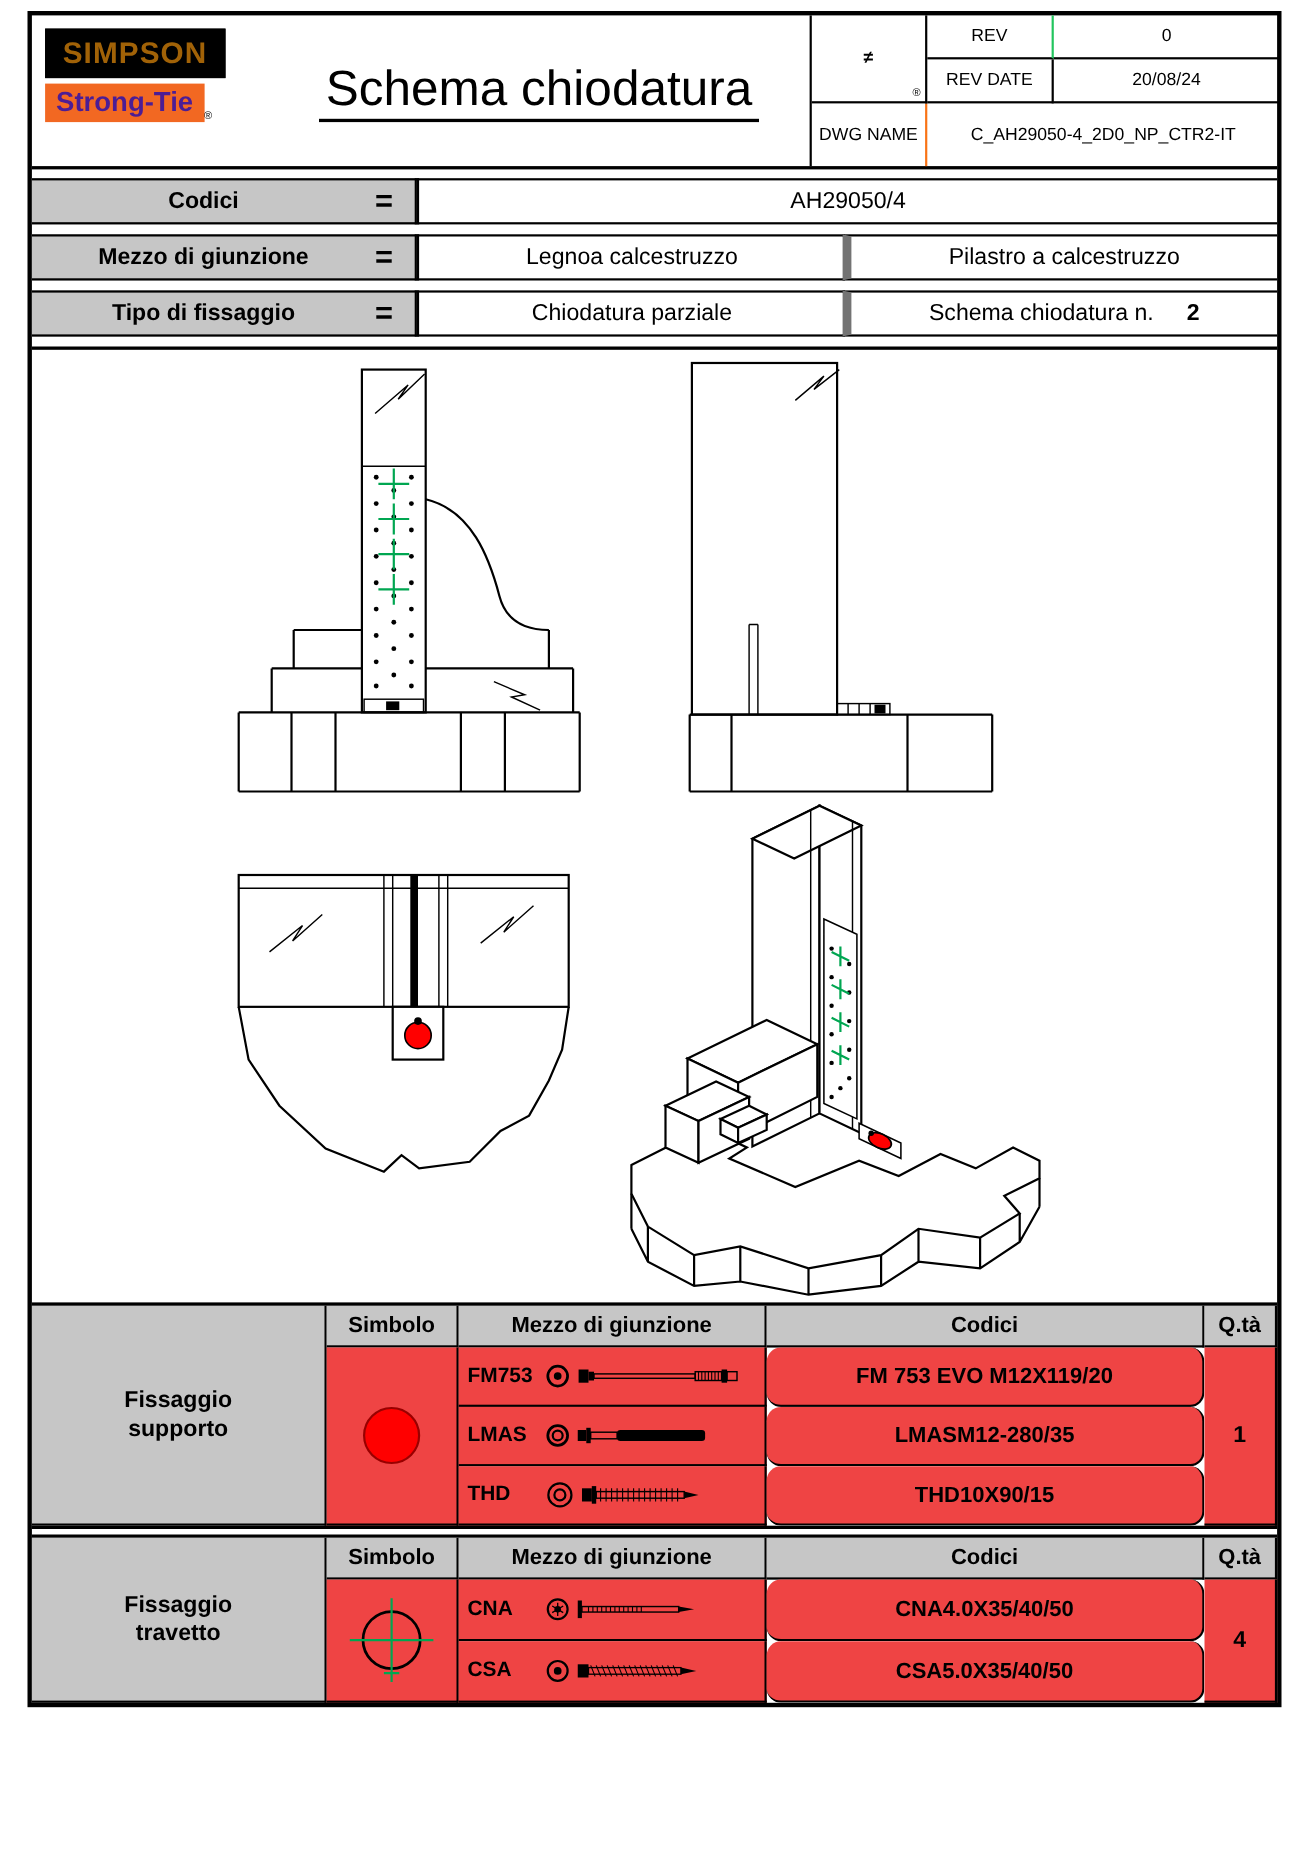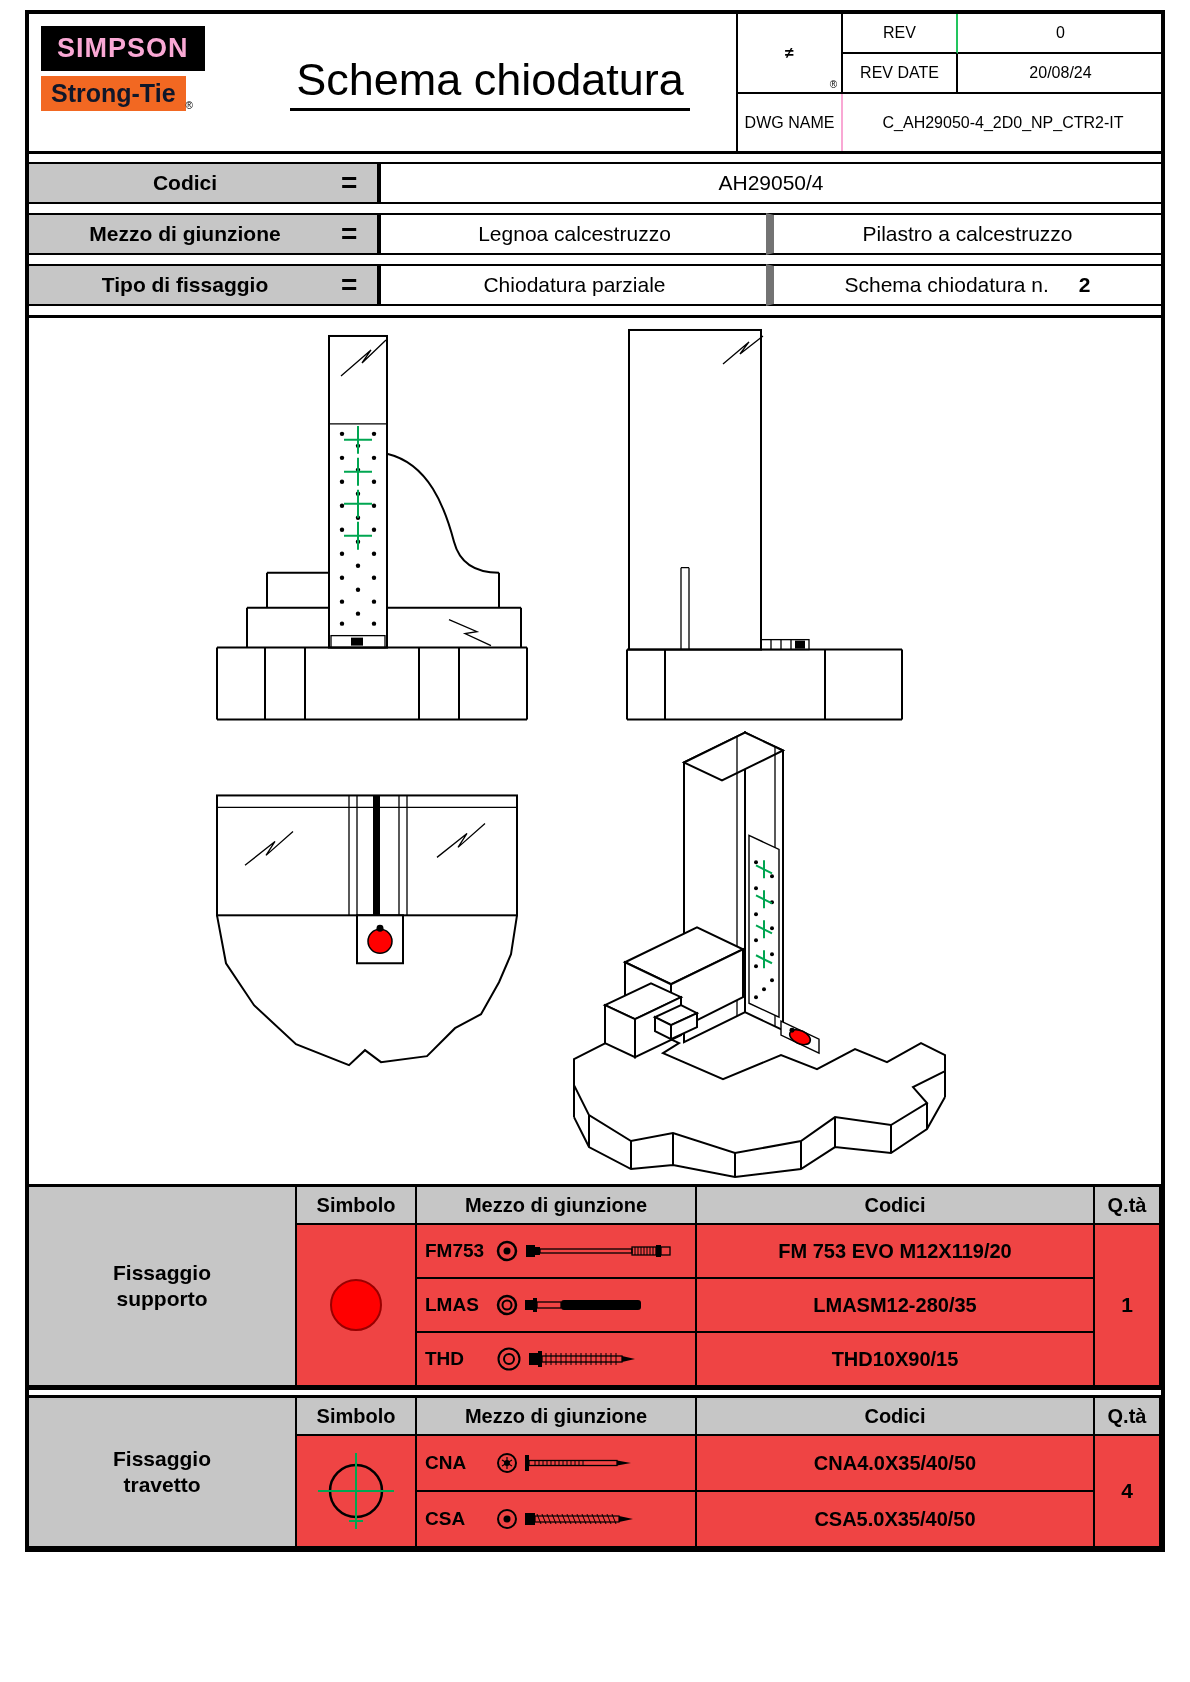--- a/index.html
+++ b/index.html
@@ -5,38 +5,38 @@
   * { margin:0; padding:0; box-sizing:border-box; }
   html,body { background:#fff; }
   body { width:1190px; height:1682px; font-family:"Liberation Sans", sans-serif; color:#000; }
   .page { position:relative; width:1190px; height:1682px; background:#fff; overflow:hidden; }
   .sheet { position:absolute; left:25px; top:10px; width:1140px; height:1542px;
            border:4px solid #000; background:#fff; display:flex; flex-direction:column; }
 
   
   .hdr { height:140px; display:flex; border-bottom:3px solid #000; flex:0 0 auto; }
   .logo-block { width:215px; padding:12px 0 0 12px; }
-  .logo-simpson { display:inline-block; background:#000; color:#f9a8d4; font-weight:bold;
+  .logo-simpson { display:inline-block; background:#000; color:#a16207; font-weight:bold;
                   font-size:27px; letter-spacing:1px; padding:5px 14px; border:2px solid #000; }
-  .logo-strong { display:inline-block; background:#f26822; color:#0f172a; font-weight:bold;
+  .logo-strong { display:inline-block; background:#f26822; color:#4c1d95; font-weight:bold;
                  font-size:25px; padding:3px 10px; margin-top:5px; }
   .logo-reg { font-size:10px; vertical-align:bottom; }
   .title-block { flex:1; display:flex; align-items:center; justify-content:center; }
   .sheet-title { font-size:45px; border-bottom:3px solid #000; padding:0 6px 2px 6px; white-space:nowrap; }
   .rev-block { width:425px; display:grid; grid-template-columns:105px 115px 205px;
                grid-template-rows:40px 40px 1fr; border-left:2px solid #000; }
   .rev-block > div { display:flex; align-items:center; justify-content:center; font-size:16px; }
   .neq-cell { grid-column:1; grid-row:1/3; border-right:2px solid #000; border-bottom:2px solid #000;
               font-size:64px; font-weight:900; position:relative; }
   .neq-reg { position:absolute; right:4px; bottom:2px; font-size:10px; font-weight:normal; }
   .rev-l   { grid-column:2; grid-row:1; border-right:2px solid #22c55e; border-bottom:2px solid #000; }
   .rev-v   { grid-column:3; grid-row:1; border-bottom:2px solid #000; }
   .revd-l  { grid-column:2; grid-row:2; border-right:2px solid #000; border-bottom:2px solid #000; }
   .revd-v  { grid-column:3; grid-row:2; border-bottom:2px solid #000; }
-  .dwg-l   { grid-column:1; grid-row:3; border-right:2px solid #f9a8d4; font-size:14px; }
+  .dwg-l   { grid-column:1; grid-row:3; border-right:2px solid #f97316; font-size:14px; }
   .dwg-v   { grid-column:2/4; grid-row:3; font-size:15px; }
 
   
   .info { flex:0 0 auto; padding-top:8px; border-bottom:3px solid #000; }
   .info-row { display:flex; height:42px; margin-bottom:9px; }
   .info-label { width:350px; background:#c6c6c6; border:2px solid #000; border-left:none;
                 display:flex; align-items:center; }
   .info-label .txt { flex:1; text-align:center; font-weight:bold; font-size:21px; }
   .info-label .eq { width:36px; font-size:28px; font-weight:bold; }
   .info-values { flex:1; display:flex; }
@@ -61,21 +61,21 @@
   .support-table { grid-template-rows:38px 54px 54px 54px; border-bottom:3px solid #000; }
   .beam-table { grid-template-rows:38px 56px 56px; margin-top:5px; border-top:3px solid #000; }
   .pc { border-right:2px solid #000; border-bottom:2px solid #000;
         display:flex; align-items:center; justify-content:center; background:#ef4444; }
   .gray { background:#c6c6c6; font-weight:bold; font-size:20px; }
   .group-cell { grid-column:1; grid-row:1/-1; }
   .group-cell .wrap { width:130px; text-align:center; font-size:21px; line-height:1.25; }
   .span-rows { grid-row:2/-1; }
   .mezzo-cell { justify-content:flex-start; padding-left:8px; gap:6px; }
   .pname { width:64px; font-weight:bold; font-size:19px; flex:0 0 auto; }
-  .code-cell { font-weight:bold; font-size:20px; }
+  .code-cell { font-weight:bold; font-size:20px;border-radius:13px; }
   .qty-cell { font-weight:bold; font-size:21px; }
   .red-circle { width:52px; height:52px; border-radius:50%; background:#ff0000; border:2px solid #990000; }
 </style>
 </head>
 <body>
 
 <div class="page">
   <div class="sheet">
 
     <div class="hdr">

